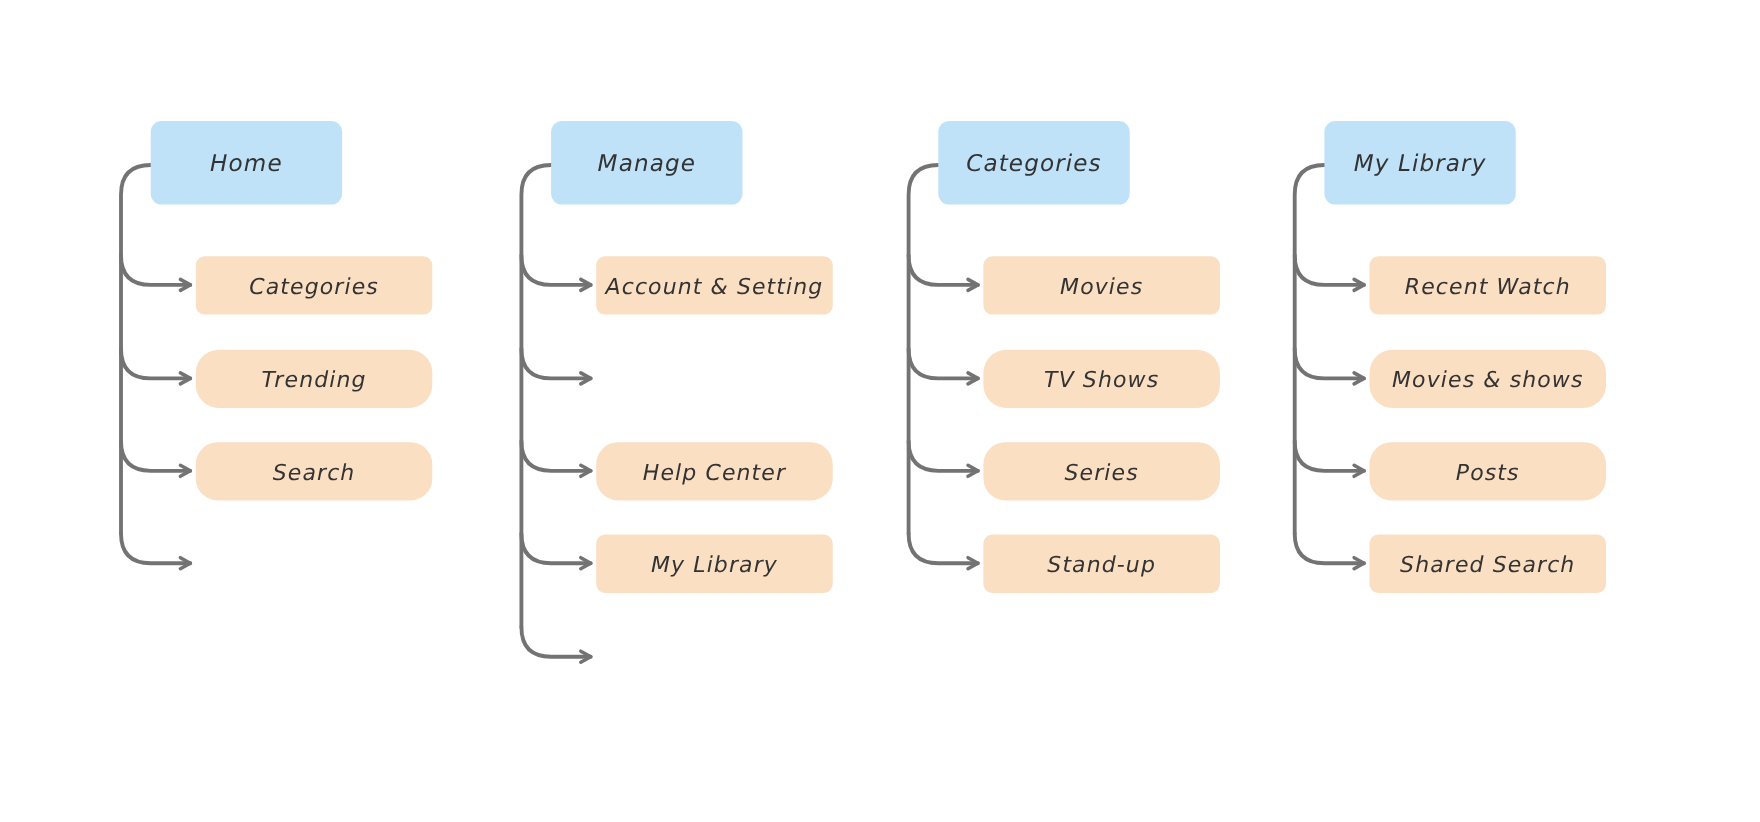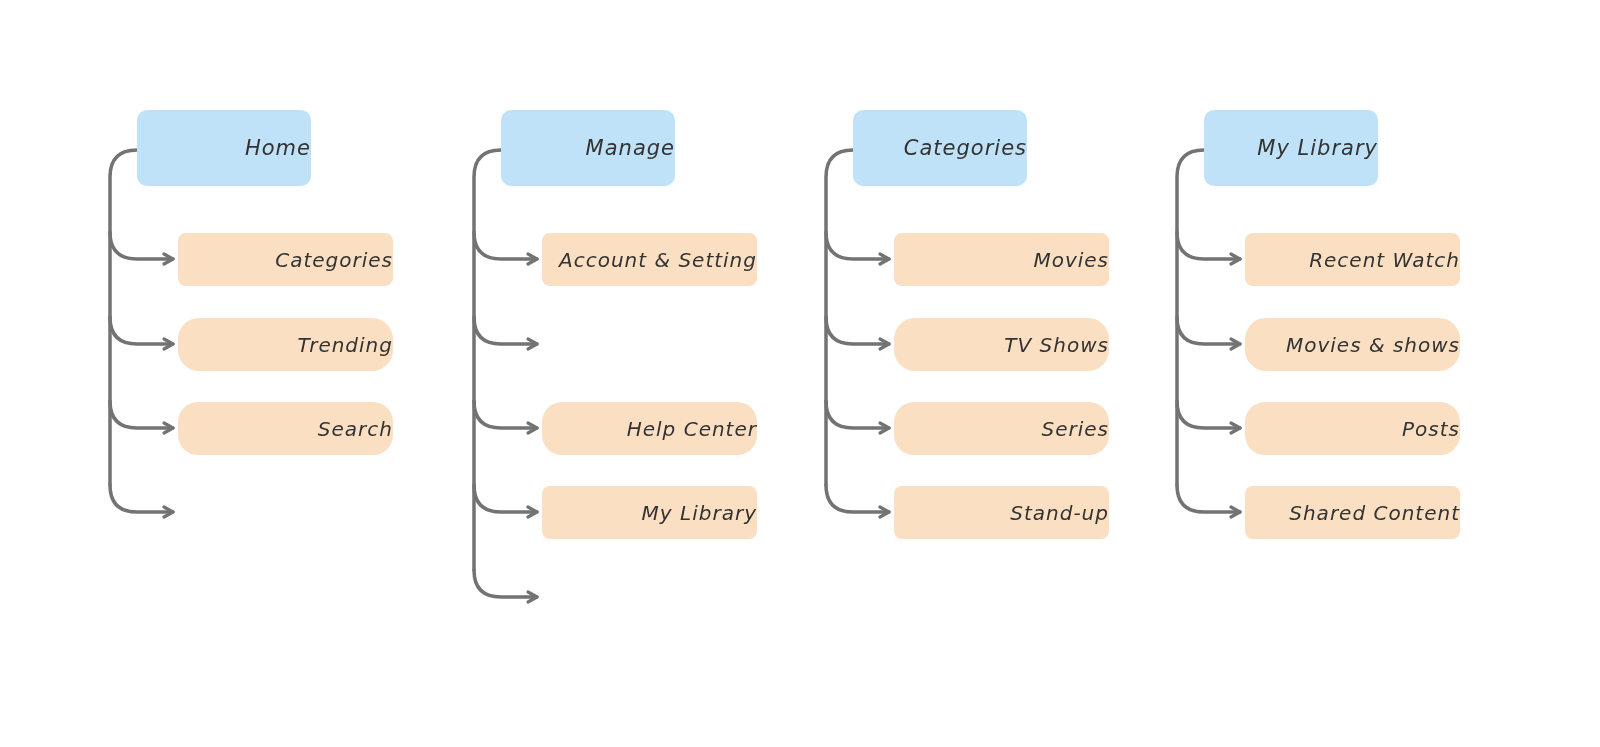--- a/index.html
+++ b/index.html
@@ -46,21 +46,21 @@
     stroke-linejoin:round;
   }
   .connector .arrowhead{
     stroke-width:3.2;
   }
 
   .node{
     position:absolute;
     display:flex;
     align-items:center;
-    justify-content:flex-end;
+    justify-content:center;
     font-style:italic;
     letter-spacing:1px;
     color:var(--text);
     cursor:default;
   }
   .parent-node{
     left:30px;top:0;
     width:174px;height:76px;
     background:var(--parent-fill);
     border-radius:10px;
@@ -189,17 +189,17 @@
     <div class="node child-node child-0">
       <span class="node-label">Recent Watch</span>
     </div>
     <div class="node child-node child-1">
       <span class="node-label">Movies &amp; shows</span>
     </div>
     <div class="node child-node child-2">
       <span class="node-label">Posts</span>
     </div>
     <div class="node child-node child-3">
-      <span class="node-label">Shared Content</span>
+      <span class="node-label">Shared Search</span>
     </div>
   </div>
 
 </div>
 
 </body></html>

